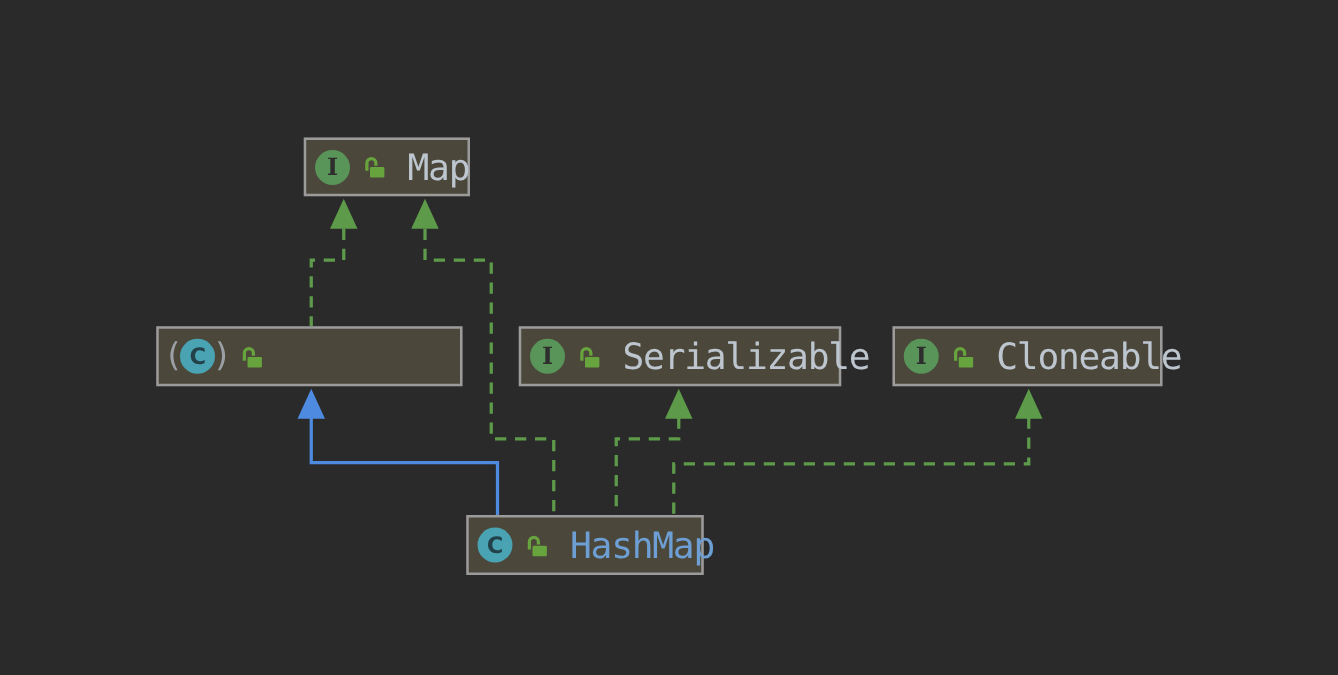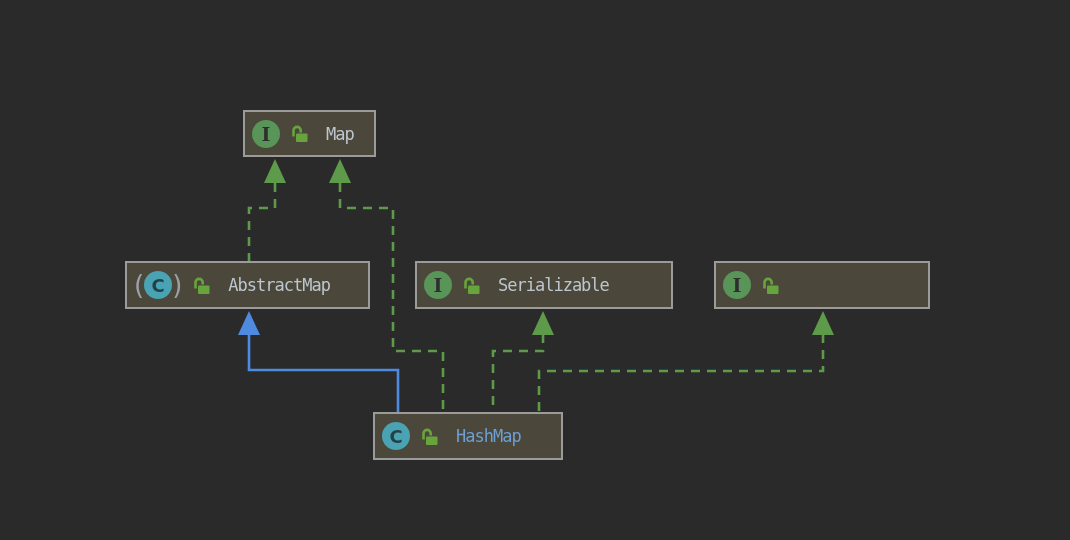--- a/index.html
+++ b/index.html
@@ -28,21 +28,21 @@
     box-sizing: border-box;
     background: #4b473a;
     border: 2px solid #9b9b9b;
     display: flex;
     align-items: center;
     padding-left: 7px;
     gap: 0;
     cursor: default;
   }
   .node .label {
-    font-size: 17px;
+    font-size: 29px;
     color: #bdc6cf;
     margin-left: 16px;
     white-space: nowrap;
     letter-spacing: -1px;
   }
   .node.highlight .label {
     color: #6d9ed4;
     text-align: right;
   }
   .icon-circle {
@@ -119,21 +119,20 @@
       <span class="paren">(</span>
       <span class="icon-circle icon-class">C</span>
       <span class="paren">)</span>
     </span>
     <span class="lock">
       <svg width="21" height="21" viewBox="0 0 21 21">
         <path d="M4.5,13.5 V7.5 a3.6,3.6 0 0 1 7.2,0 v2" fill="none" stroke="#68a43d" stroke-width="2.6"></path>
         <rect x="7" y="10.5" width="11.5" height="8.5" rx="1" fill="#68a43d"></rect>
       </svg>
     </span>
-    <span class="label">AbstractMap</span>
   </div>
 
   <div class="node" style="left: 415px; top: 261px; width: 258px; height: 48px;">
     <span class="icon-circle icon-interface">I</span>
     <span class="lock">
       <svg width="21" height="21" viewBox="0 0 21 21">
         <path d="M4.5,13.5 V7.5 a3.6,3.6 0 0 1 7.2,0 v2" fill="none" stroke="#68a43d" stroke-width="2.6"></path>
         <rect x="7" y="10.5" width="11.5" height="8.5" rx="1" fill="#68a43d"></rect>
       </svg>
     </span>
@@ -141,20 +140,21 @@
   </div>
 
   <div class="node" style="left: 714px; top: 261px; width: 216px; height: 48px;">
     <span class="icon-circle icon-interface">I</span>
     <span class="lock">
       <svg width="21" height="21" viewBox="0 0 21 21">
         <path d="M4.5,13.5 V7.5 a3.6,3.6 0 0 1 7.2,0 v2" fill="none" stroke="#68a43d" stroke-width="2.6"></path>
         <rect x="7" y="10.5" width="11.5" height="8.5" rx="1" fill="#68a43d"></rect>
       </svg>
     </span>
+    <span class="label">Cloneable</span>
   </div>
 
   <div class="node highlight" style="left: 373px; top: 412px; width: 190px; height: 48px;">
     <span class="icon-circle icon-class">C</span>
     <span class="lock">
       <svg width="21" height="21" viewBox="0 0 21 21">
         <path d="M4.5,13.5 V7.5 a3.6,3.6 0 0 1 7.2,0 v2" fill="none" stroke="#68a43d" stroke-width="2.6"></path>
         <rect x="7" y="10.5" width="11.5" height="8.5" rx="1" fill="#68a43d"></rect>
       </svg>
     </span>

